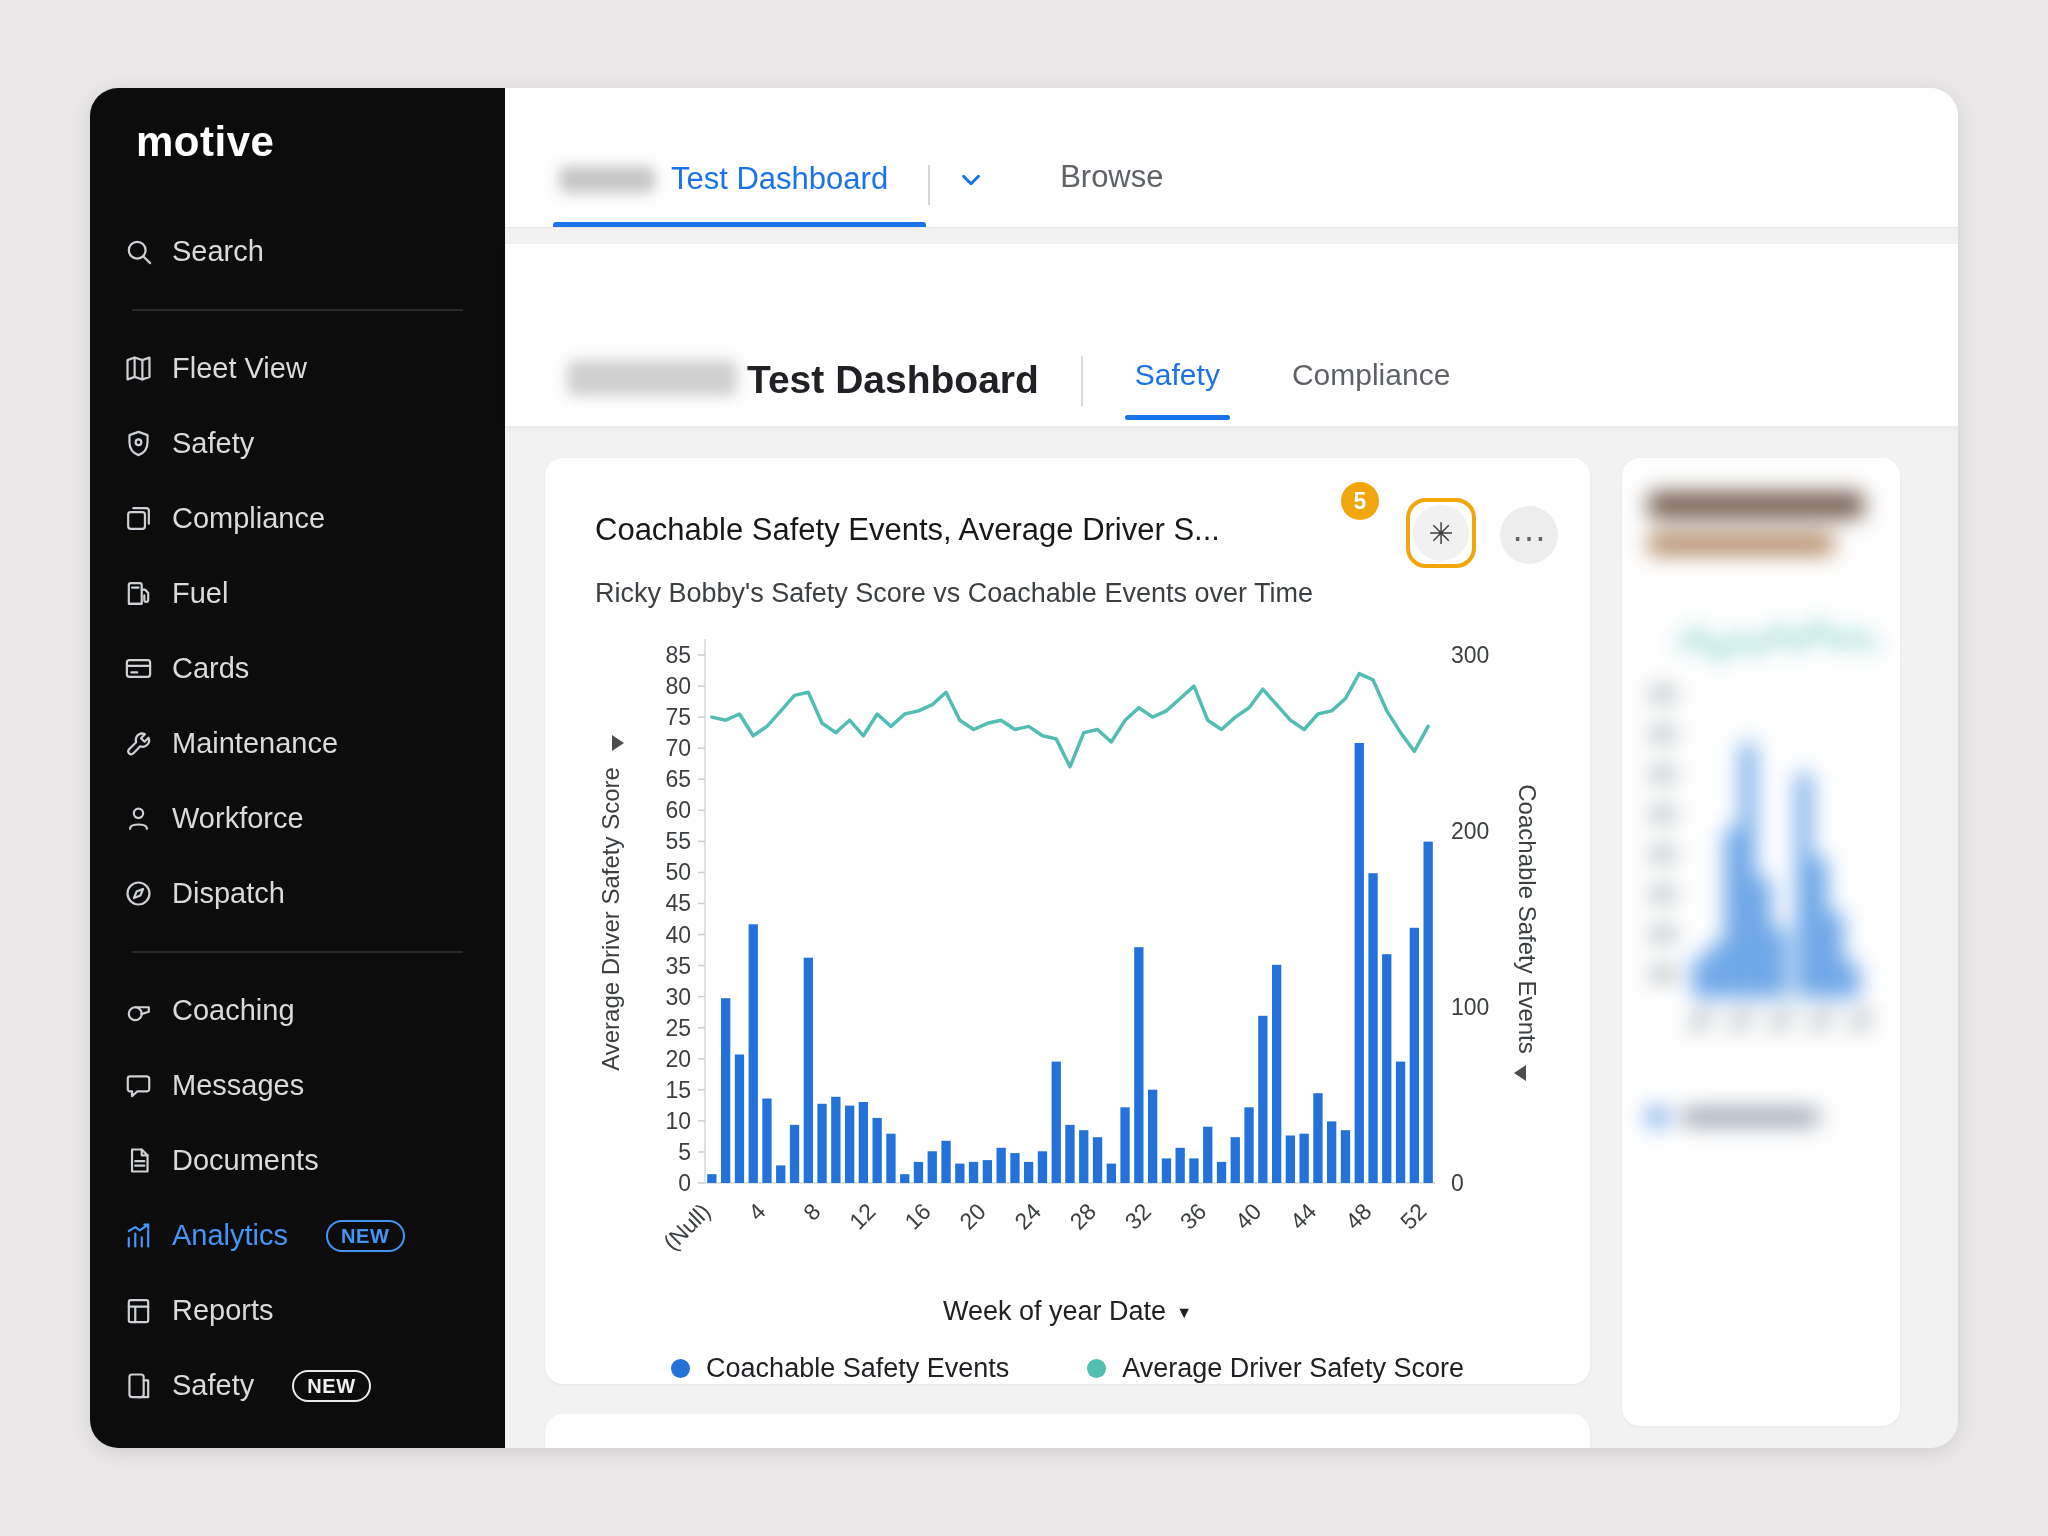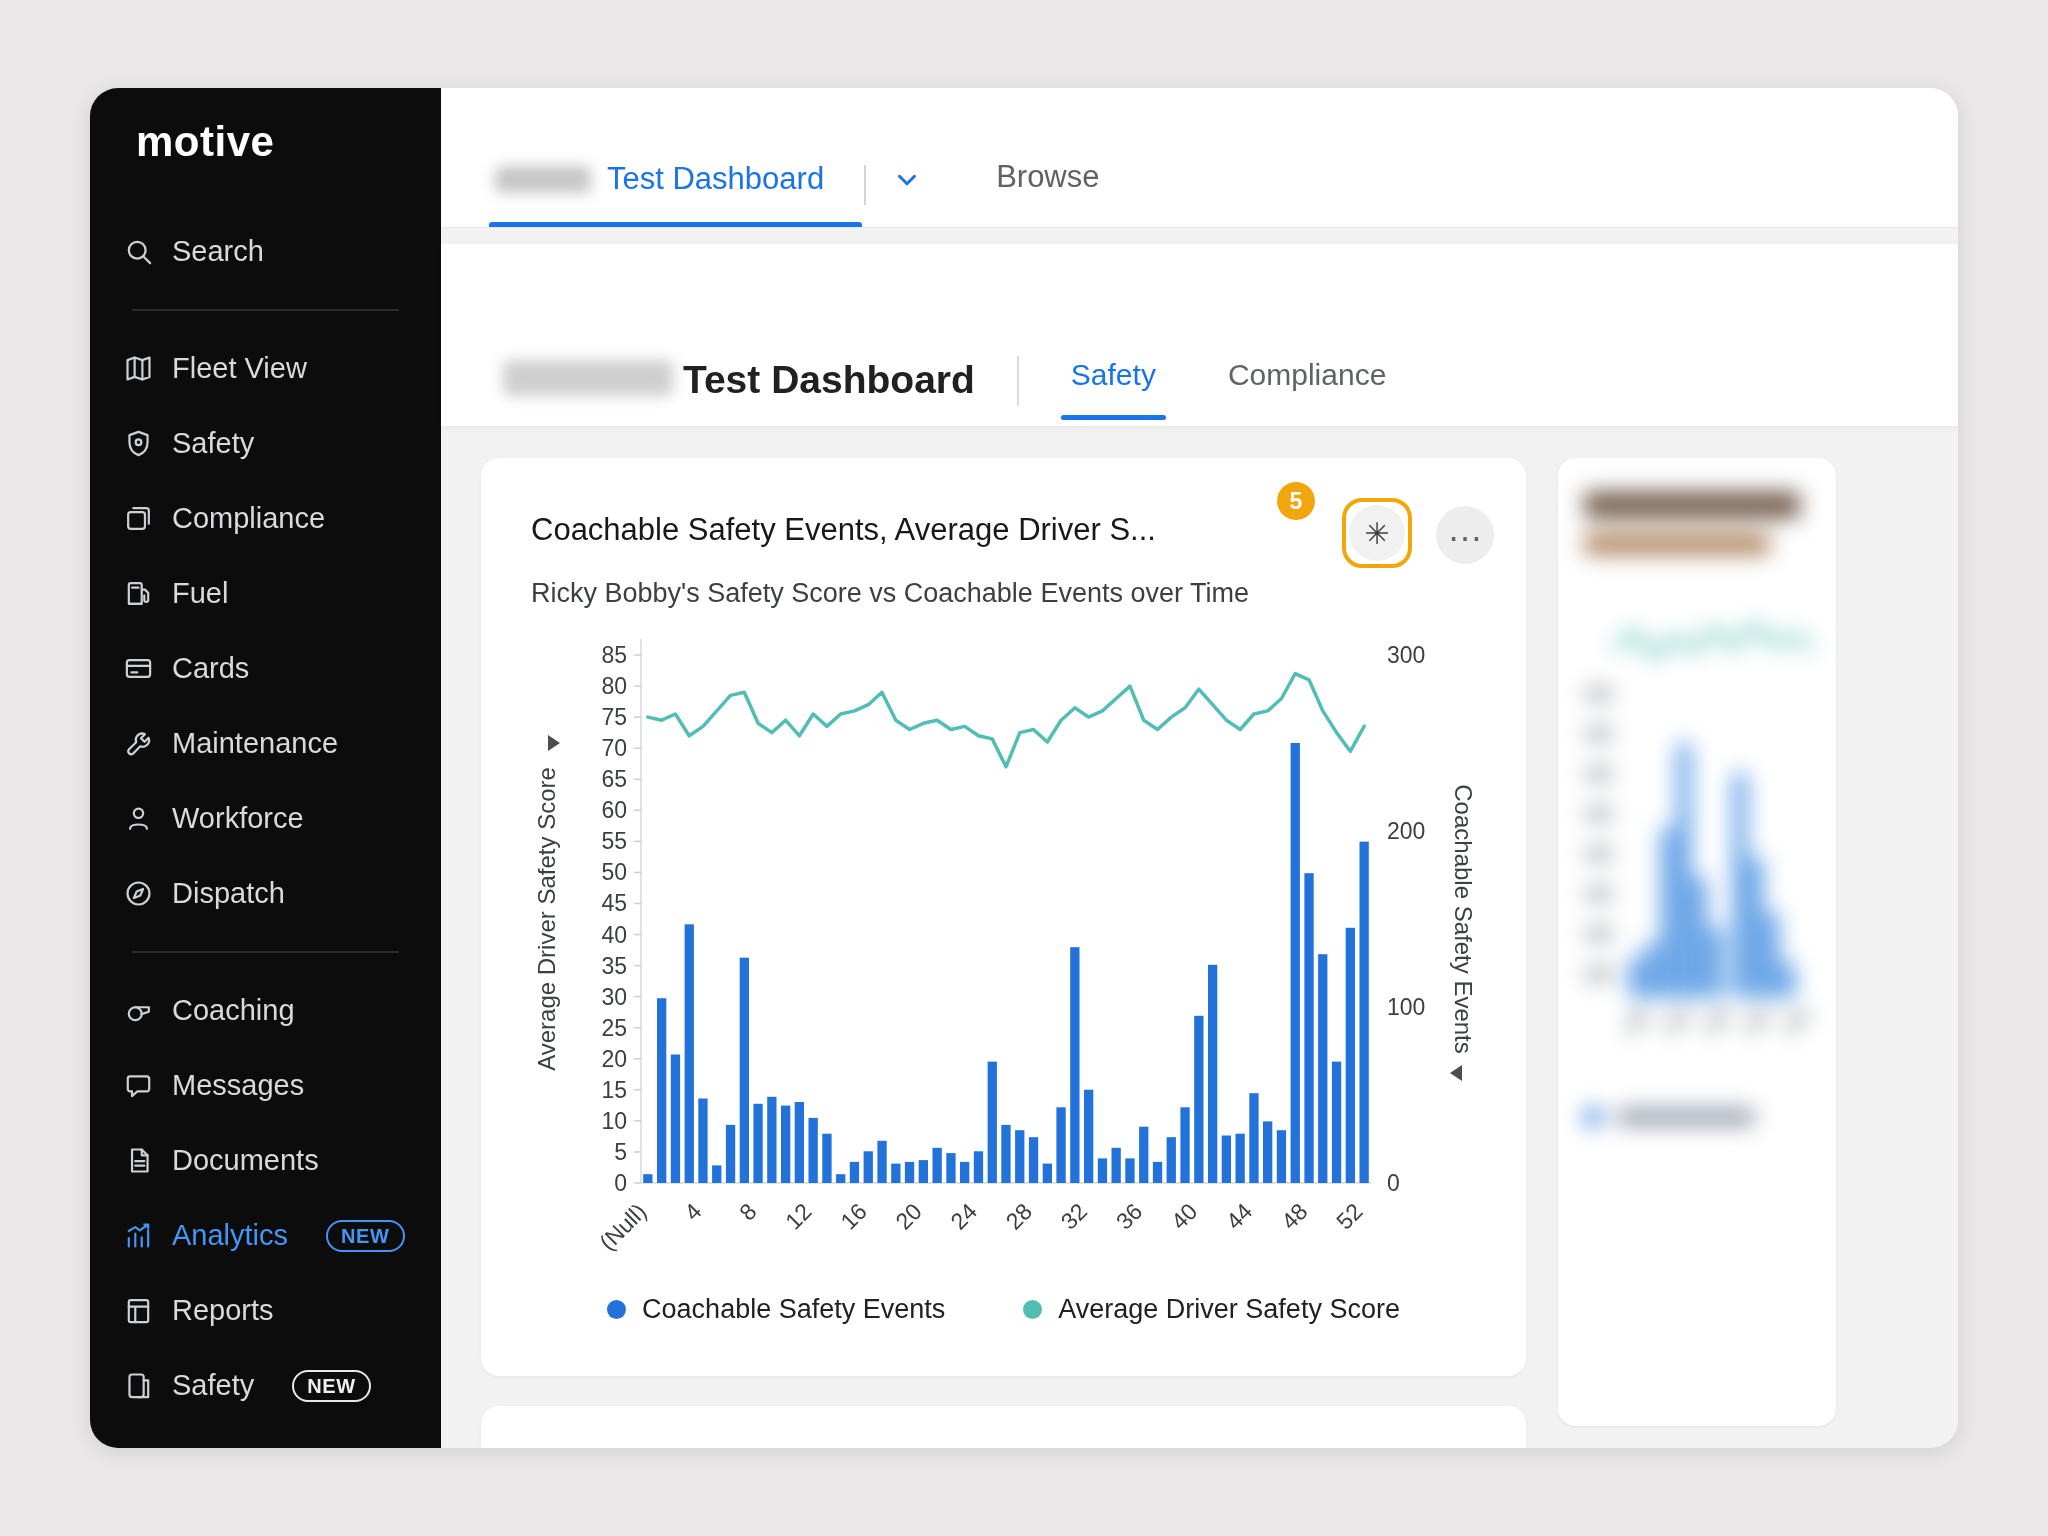--- a/index.html
+++ b/index.html
@@ -1,21 +1,21 @@
 <!DOCTYPE html>
 <html><head>
 <meta charset="utf-8">
 <style>
   html,body{margin:0;padding:0;width:2048px;height:1536px;background:#e9e7e7;
     font-family:"Liberation Sans",sans-serif;-webkit-font-smoothing:antialiased;}
   *{box-sizing:border-box;}
   .app-window{position:absolute;left:90px;top:88px;width:1868px;height:1360px;
     border-radius:28px;overflow:hidden;background:#f3f2f2;box-shadow:0 4px 20px rgba(0,0,0,.10);display:flex;}
   
-  .sidebar{width:351px;flex:none;background:#0c0c0c;color:#d9dadc;overflow:hidden;}
+  .sidebar{width:415px;flex:none;background:#0c0c0c;color:#d9dadc;overflow:hidden;}
   .logo{margin:30px 0 48px 46px;font-size:42px;font-weight:800;color:#fff;letter-spacing:.5px;}
   .nav-item{display:flex;align-items:center;gap:18px;height:75px;padding-left:32px;font-size:29px;color:#d9dadc;cursor:pointer;}
   .nav-item .icn{width:32px;height:32px;flex:none;display:flex;align-items:center;justify-content:center;}
   .nav-item svg{width:31px;height:31px;stroke:#cdd0d4;stroke-width:1.7;fill:none;stroke-linecap:round;stroke-linejoin:round;}
   .nav-item.active{color:#4495f5;}
   .nav-item.active svg{stroke:#4495f5;}
   .badge-new{font-size:20px;font-weight:700;letter-spacing:.6px;border:2px solid #e8e8e8;color:#efefef;
     border-radius:999px;padding:4px 13px;margin-left:20px;line-height:1;}
   .badge-new.blue{border-color:#4495f5;color:#4495f5;}
   .sb-divider{height:2px;background:#2b2b2b;margin:20px 42px;}
@@ -384,20 +384,23 @@
                 <text x="724.9245283018868" y="590" text-anchor="end" font-size="23" fill="#3c4043" transform="rotate(-45 724.9245283018868 590)">44</text>
                 <text x="780.0188679245282" y="590" text-anchor="end" font-size="23" fill="#3c4043" transform="rotate(-45 780.0188679245282 590)">48</text>
                 <text x="835.1132075471697" y="590" text-anchor="end" font-size="23" fill="#3c4043" transform="rotate(-45 835.1132075471697 590)">52</text>
                 <text x="26" y="296" text-anchor="middle" font-size="24" fill="#3c4043" transform="rotate(-90 26 296)">Average Driver Safety Score</text>
                 <polygon points="19,112 19,128 31,120" fill="#4d4d4d"></polygon>
                 <text x="926" y="296" text-anchor="middle" font-size="24" fill="#3c4043" transform="rotate(90 926 296)">Coachable Safety Events</text>
                 <polygon points="933,442 933,458 921,450" fill="#4d4d4d"></polygon>
               </svg>
           </div>
 
+          <div class="x-label-row">
+            <span>Week of year Date</span><span class="caret">▼</span>
+          </div>
 
           <div class="legend">
             <span class="legend-item">
               <span class="dot" style="background:#2272d9"></span>
               <span>Coachable Safety Events</span>
             </span>
             <span class="legend-item">
               <span class="dot" style="background:#52bdb2"></span>
               <span>Average Driver Safety Score</span>
             </span>

